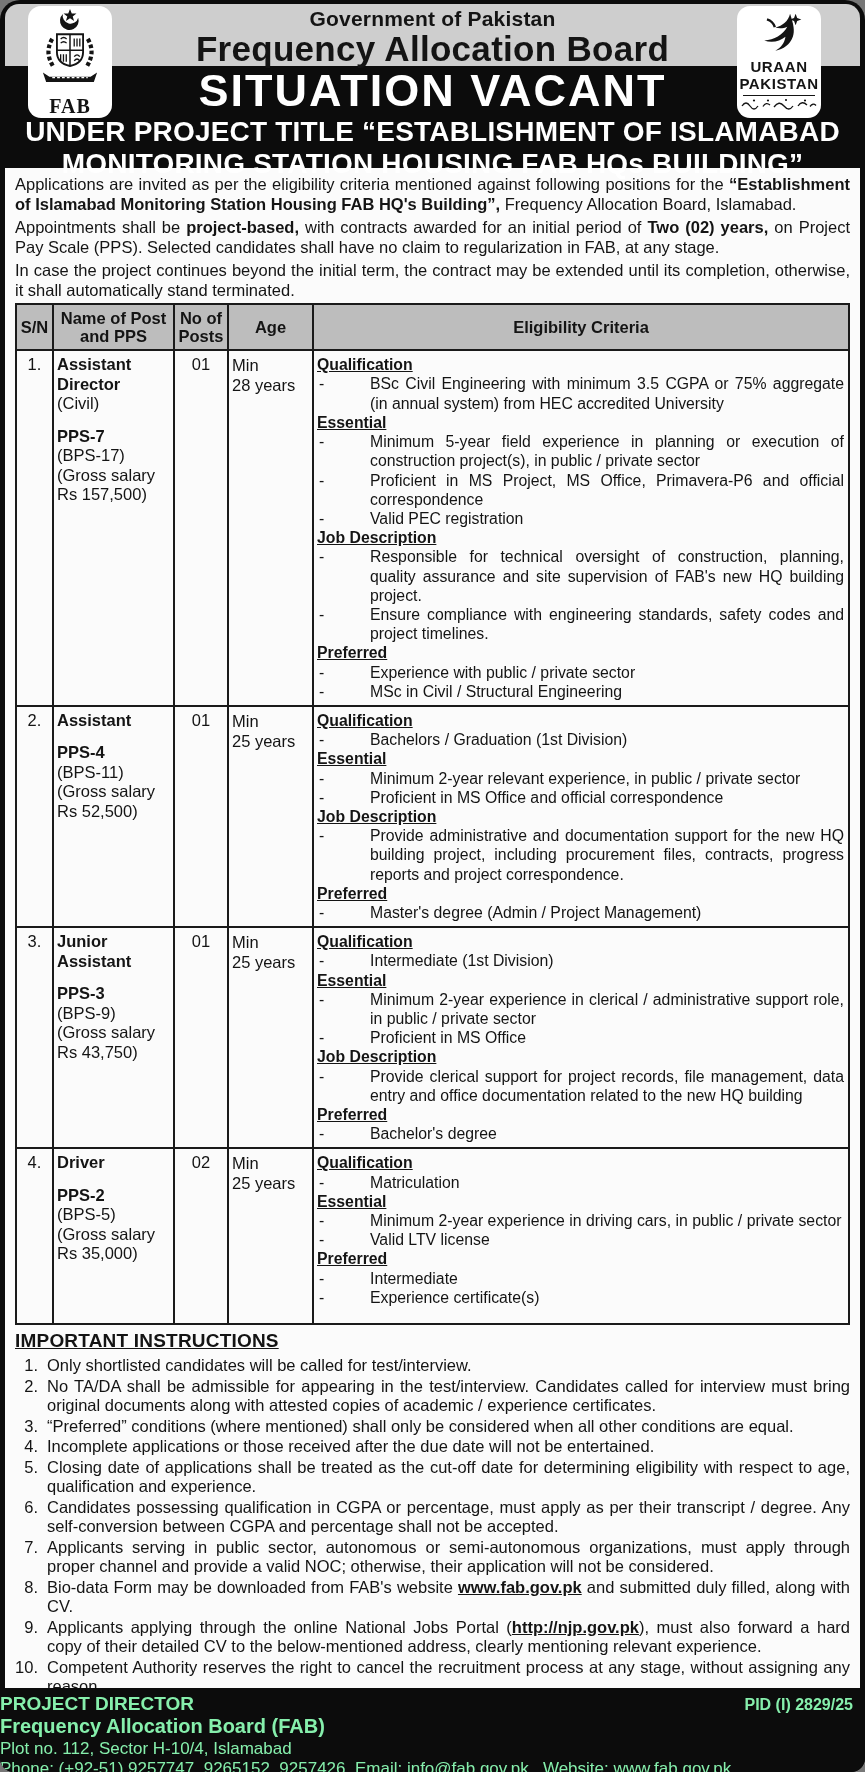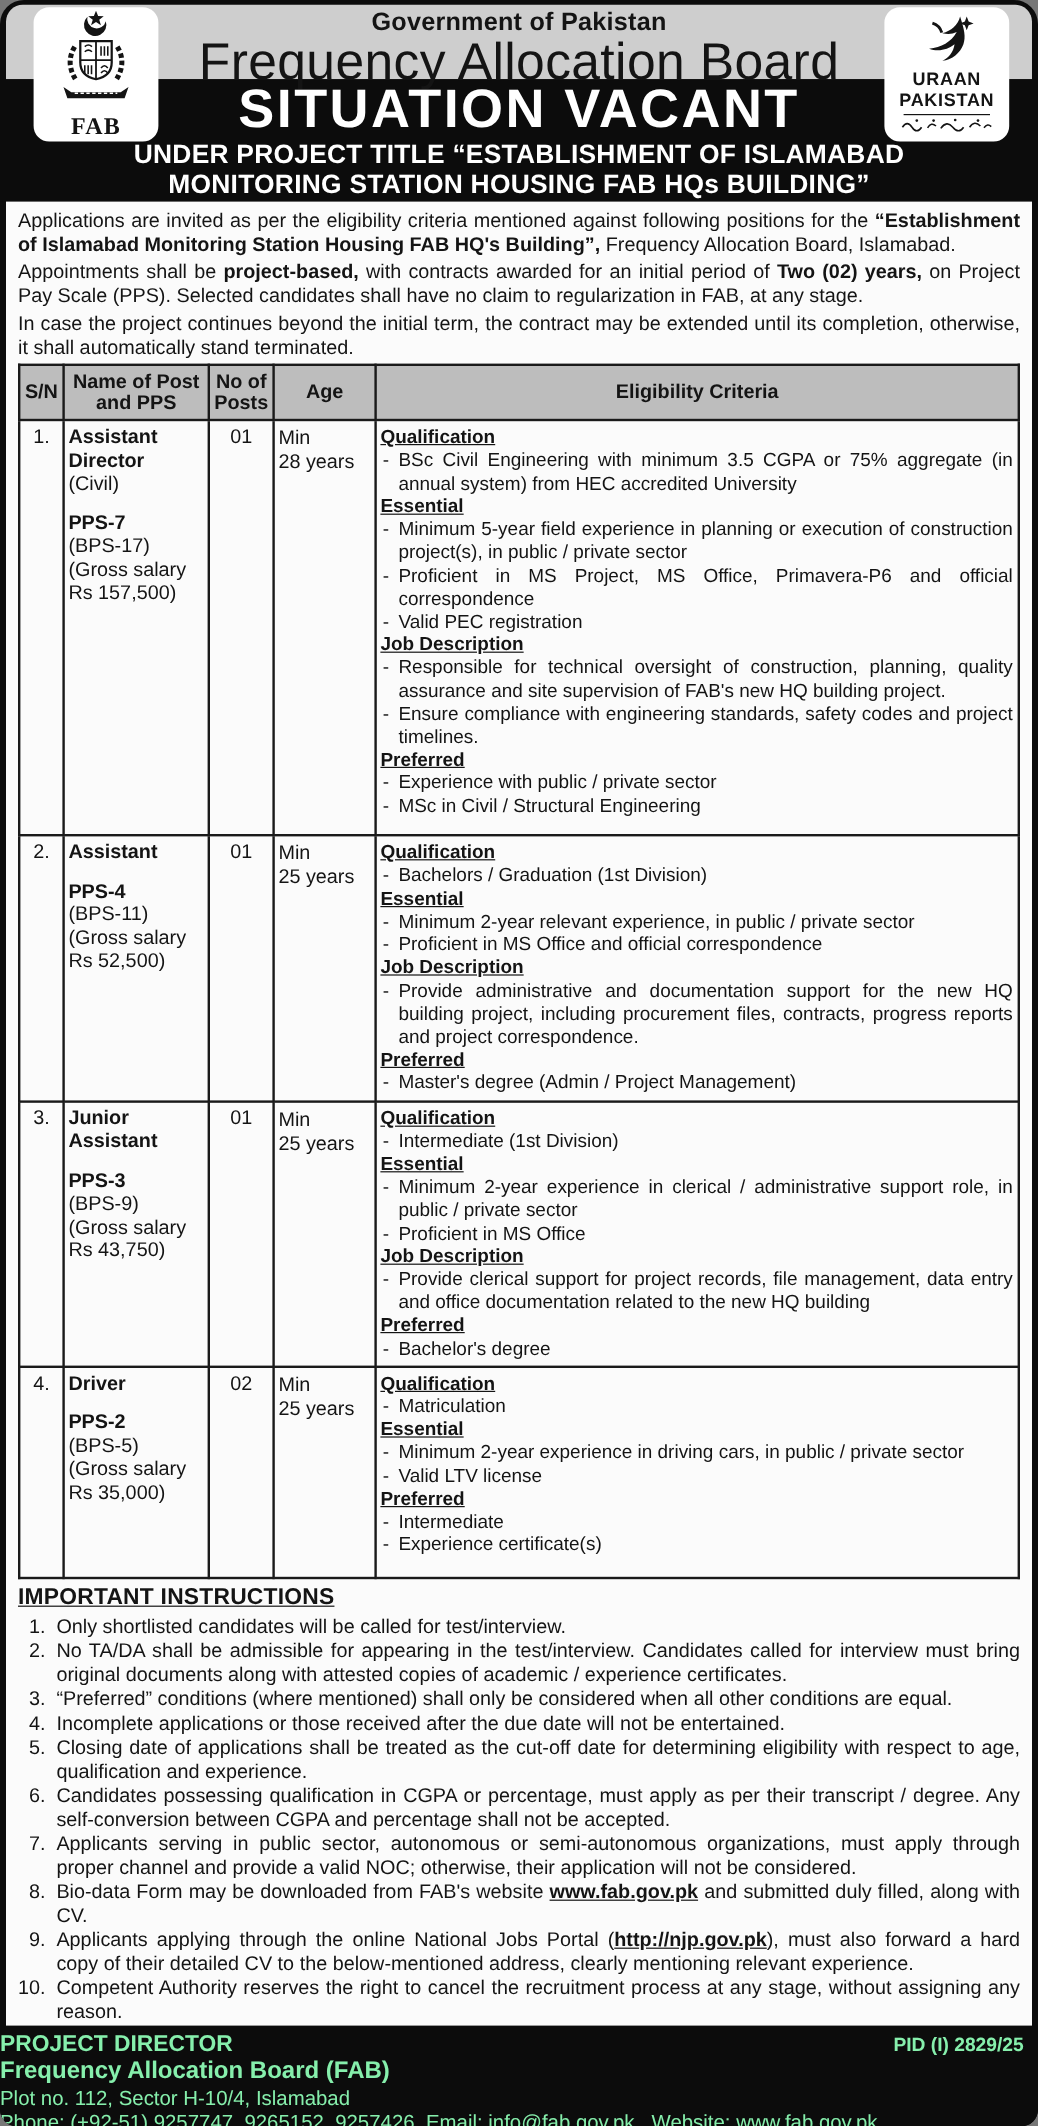--- a/index.html
+++ b/index.html
@@ -6,28 +6,28 @@
   html,body { background:#777; }
   body { font-family:"Liberation Sans","DejaVu Sans",sans-serif; color:#141414; }
 
   .ad { position:relative; width:865px; height:1772px; background:#0c0c0c;
         border-radius:20px 20px 14px 14px; overflow:hidden; margin:0 auto; }
 
   
   .band-gray { margin:4px 5px 0 5px; height:62px; background:#cecece;
                border-radius:14px 14px 0 0; text-align:center; padding-top:4px; }
   .govt-line { font-size:21px; font-weight:bold; line-height:1.08; letter-spacing:.2px; }
-  .org-line  { font-size:43px; font-weight:normal; line-height:1.0; letter-spacing:.3px; }
+  .org-line  { font-size:35px; font-weight:bold; line-height:1.0; letter-spacing:.3px; }
 
   .band-black { height:102px; background:#0c0c0c; color:#fff; text-align:center; padding-top:1px; }
   .banner { font-size:45px; font-weight:bold; letter-spacing:2px; line-height:1.08; }
-  .ptitle { font-size:22px; font-weight:bold; line-height:1.14; letter-spacing:.2px; }
-
-  
-  .logo-card { position:absolute; top:6px; width:104px; height:112px; background:#fff;
+  .ptitle { font-size:28px; font-weight:bold; line-height:1.14; letter-spacing:.2px; }
+
+  
+  .logo-card { position:absolute; top:6px; width:84px; height:112px; background:#fff;
                border-radius:13px; display:flex; flex-direction:column; align-items:center;
                z-index:5; }
   .logo-left  { left:28px;  padding-top:3px;font-family:Liberation Serif, serif; }
   .logo-right { left:737px; padding-top:5px; }
   .fab-label { font-size:20px; font-weight:bold; letter-spacing:1px; line-height:1; margin-top:1px; }
   .uraan-line { font-size:15px; font-weight:bold; letter-spacing:.6px; line-height:1.12; }
 
   
   .sheet { margin:0 5px; height:1520px; background:#fbfbfb; padding:6px 10px 0 10px; overflow:hidden; }
 
@@ -43,21 +43,21 @@
   td.sn    { text-align:center; font-size:16.5px; }
   td.posts { text-align:center; font-size:16.5px; }
   td.age   { white-space:pre-line; font-size:16.5px; line-height:20px; }
   tbody tr:nth-child(1){ height:346px; } tbody tr:nth-child(2){ height:218px; }
   tbody tr:nth-child(3){ height:214px; } tbody tr:nth-child(4){ height:176px; }
   .name-line { font-size:16.5px; line-height:19.5px; }
   .name-gap { height:13px; }
   .crit-h { font-weight:bold; text-decoration:underline; }
   .crit-b { display:flex; }
   .crit-b .dash { flex:0 0 15px; padding-left:2px; }
-  .crit-b .txt { flex:1; text-align:justify; padding-right:1px; }
+  .crit-b .txt { flex:1; text-align:justify; padding-right:1px;margin-left:38px; }
 
   
   .instructions { margin-top:5px; }
   .instr-title { font-size:19px; font-weight:bold; text-decoration:underline; margin-bottom:4px; letter-spacing:.2px; }
   .instr-item { display:flex; font-size:16.5px; line-height:19.5px; margin-bottom:1px; }
   .instr-item .num { flex:0 0 32px; text-align:right; padding-right:9px; }
   .instr-item .itxt { flex:1; text-align:justify; }
 
   
   .footer { position:absolute; left:0; right:0; bottom:0; height:82px; background:#0c0c0c;

